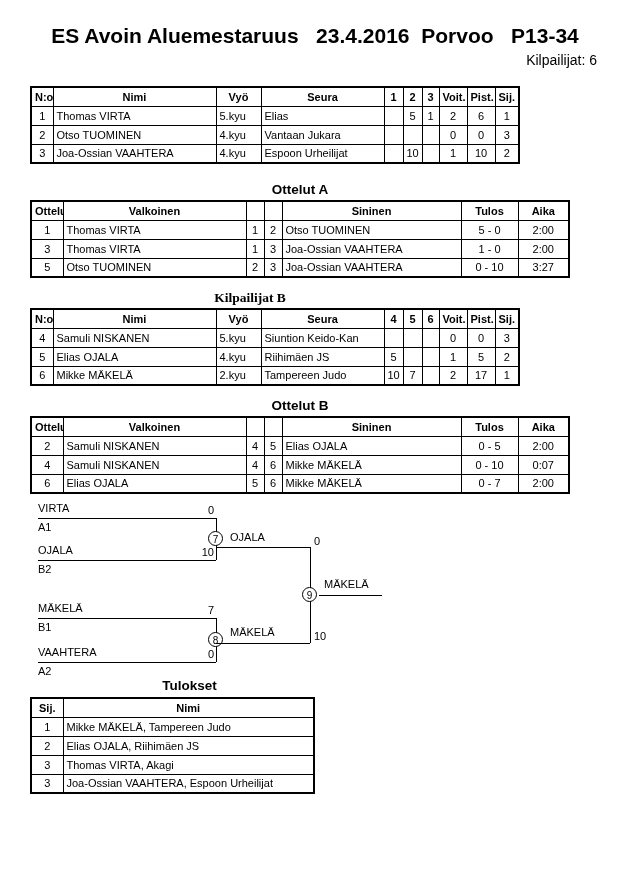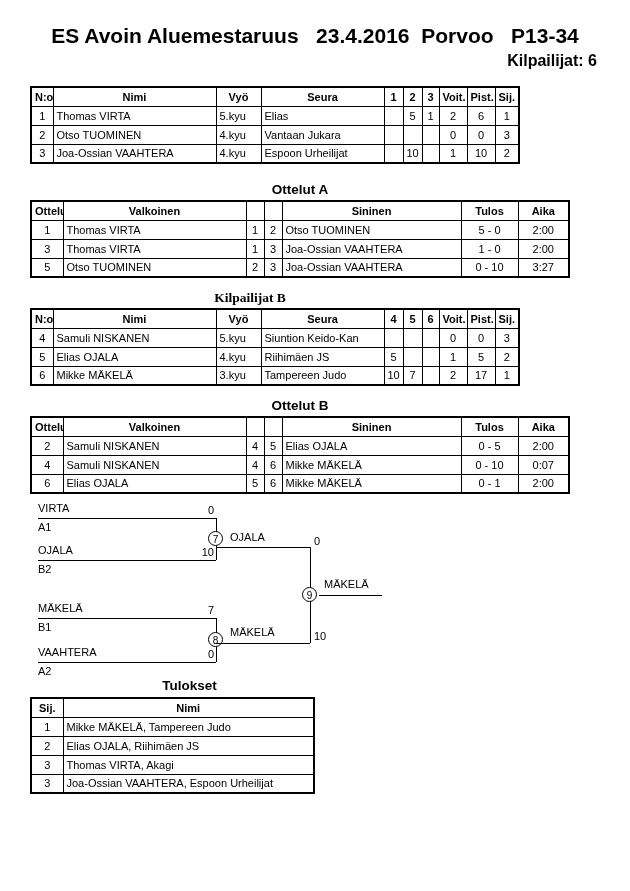--- a/index.html
+++ b/index.html
@@ -3,21 +3,21 @@
 <meta charset="utf-8">
 <style>
   * { box-sizing: border-box; }
   html, body { margin: 0; padding: 0; background: #fff; }
   .page {
     position: relative; width: 630px; height: 891px; background: #fff;
     font-family: "Liberation Sans", sans-serif; color: #000; overflow: hidden; border-radius: 13px;
   }
   .abs { position: absolute; }
   .page-title { font-weight: bold; font-size: 21px; text-align: center; white-space: pre; }
-  .comp-label { font-weight: bold; font-size: 16px; }
+  .comp-label { font-weight: normal; font-size: 14px; }
   .sec-heading { font-weight: bold; font-size: 13.5px; text-align: center; }
 
   table.tbl { border-collapse: collapse; table-layout: fixed; background: #fff; border: 2px solid #000; }
   .tbl th, .tbl td {
     border: 1px solid #000; font-size: 11px; height: 19px; padding: 0 3px;
     overflow: hidden; white-space: nowrap; vertical-align: middle;
   }
   .tbl th { font-weight: bold; text-align: center; }
   .c { text-align: center; }
   .l { text-align: left; }
@@ -210,21 +210,21 @@
         <td class="tight">5</td>
         <td class="tight"></td>
         <td class="tight"></td>
         <td class="c">1</td>
         <td class="c">5</td>
         <td class="c">2</td>
       </tr>
       <tr>
         <td class="c">6</td>
         <td class="l">Mikke MÄKELÄ</td>
-        <td class="l">3.kyu</td>
+        <td class="l">2.kyu</td>
         <td class="l">Tampereen Judo</td>
         <td class="tight">10</td>
         <td class="tight">7</td>
         <td class="tight"></td>
         <td class="c">2</td>
         <td class="c">17</td>
         <td class="c">1</td>
       </tr>
     </tbody>
   </table>
@@ -269,21 +269,21 @@
         <td class="l">Mikke MÄKELÄ</td>
         <td class="c">0 - 10</td>
         <td class="c">0:07</td>
       </tr>
       <tr>
         <td class="c">6</td>
         <td class="l">Elias OJALA</td>
         <td class="tight">5</td>
         <td class="tight">6</td>
         <td class="l">Mikke MÄKELÄ</td>
-        <td class="c">0 - 1</td>
+        <td class="c">0 - 7</td>
         <td class="c">2:00</td>
       </tr>
     </tbody>
   </table>
 
   <div class="abs bracket" style="left:30px; top:497px; width:570px; height:190px;">
 
     <span class="b-txt" style="left:8px; top:5px;">VIRTA</span>
     <span class="b-score" style="left:150px; top:7px; width:34px;">0</span>
     <div class="b-hline" style="left:8px; top:21px; width:178px;"></div>

